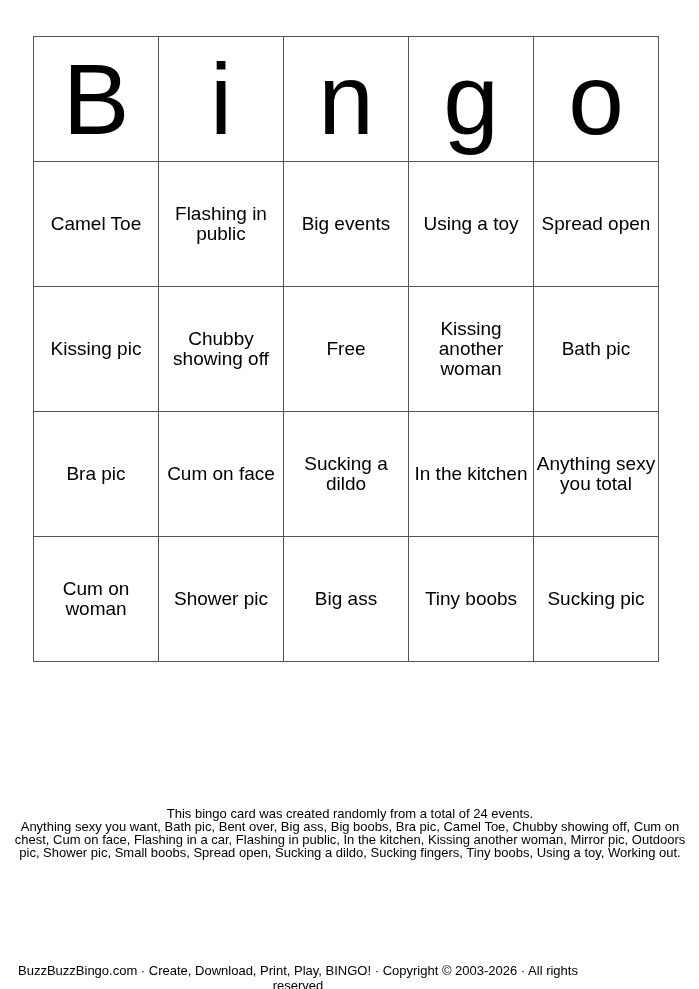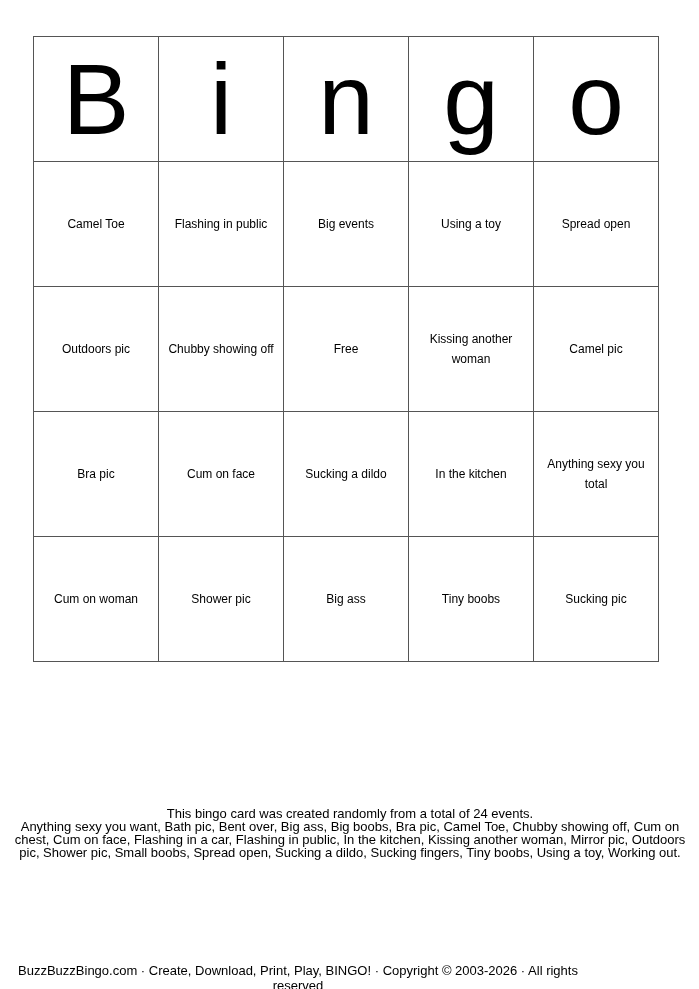--- a/index.html
+++ b/index.html
@@ -1,18 +1,18 @@
 <!DOCTYPE html>
 <html><head>
 <meta charset="utf-8">
 <style>
   html, body { margin: 0; padding: 0; background: #ffffff; }
   body { width: 699px; height: 989px; position: relative; font-family: "Liberation Sans", sans-serif; color: #000; overflow: hidden; }
   .card { position: absolute; left: 33px; top: 36px; border-collapse: collapse; }
-  .card td { border: 1px solid #555; width: 125px; height: 125px; padding: 0 2px; text-align: center; vertical-align: middle; font-size: 12px; line-height: 20px; box-sizing: border-box; }
+  .card td { border: 1px solid #555; width: 125px; height: 125px; padding: 0 2px; text-align: center; vertical-align: middle; font-size: 19px; line-height: 20px; box-sizing: border-box; }
   .card tr.head td { font-size: 100px; line-height: 100px; }
   .info { position: absolute; left: 10px; top: 807px; width: 680px; font-size: 13px; line-height: 13px; text-align: center; }
   .footer { position: absolute; left: 0; top: 963px; width: 596px; text-align: center; font-size: 13px; }
 </style>
 </head>
 <body>
 
 <table class="card">
   <tbody>
       <tr class="head">
@@ -23,25 +23,25 @@
     <td>o</td>
   </tr>
   <tr>
     <td>Camel Toe</td>
     <td>Flashing in public</td>
     <td>Big events</td>
     <td>Using a toy</td>
     <td>Spread open</td>
   </tr>
   <tr>
-    <td>Outdoors pic</td>
+    <td>Kissing pic</td>
     <td>Chubby showing off</td>
     <td>Free</td>
     <td>Kissing another woman</td>
-    <td>Camel pic</td>
+    <td>Bath pic</td>
   </tr>
   <tr>
     <td>Bra pic</td>
     <td>Cum on face</td>
     <td>Sucking a dildo</td>
     <td>In the kitchen</td>
     <td>Anything sexy you total</td>
   </tr>
   <tr>
     <td>Cum on woman</td>

